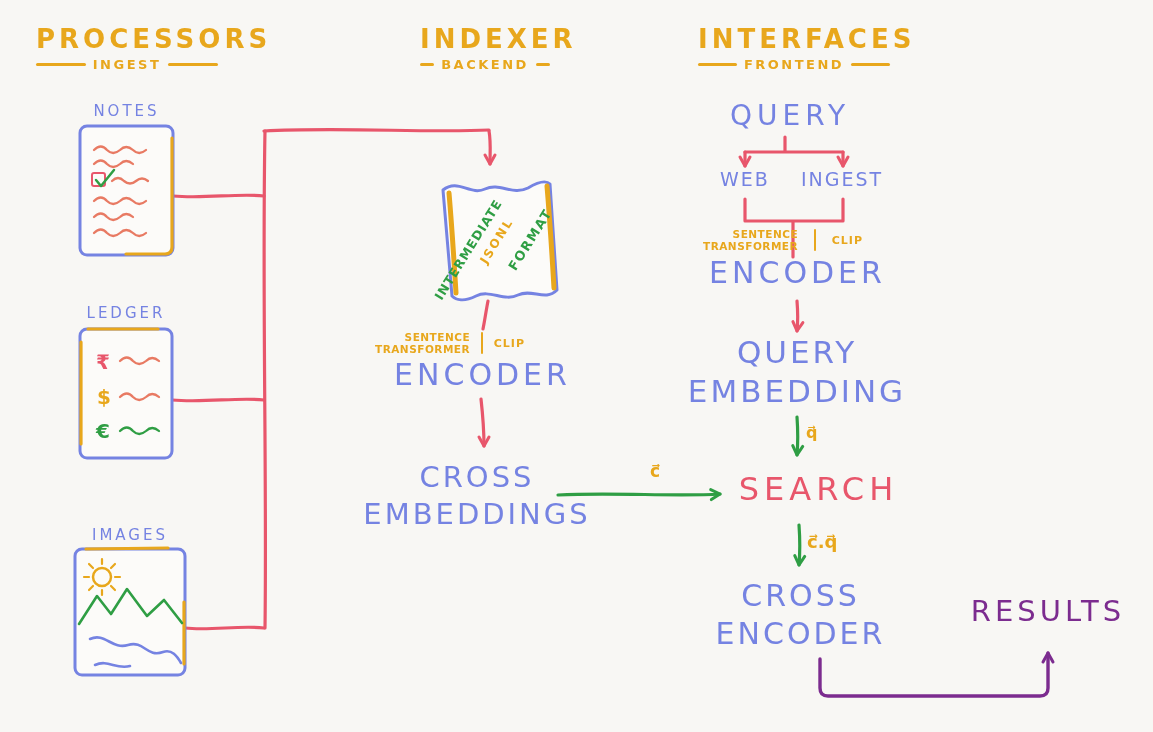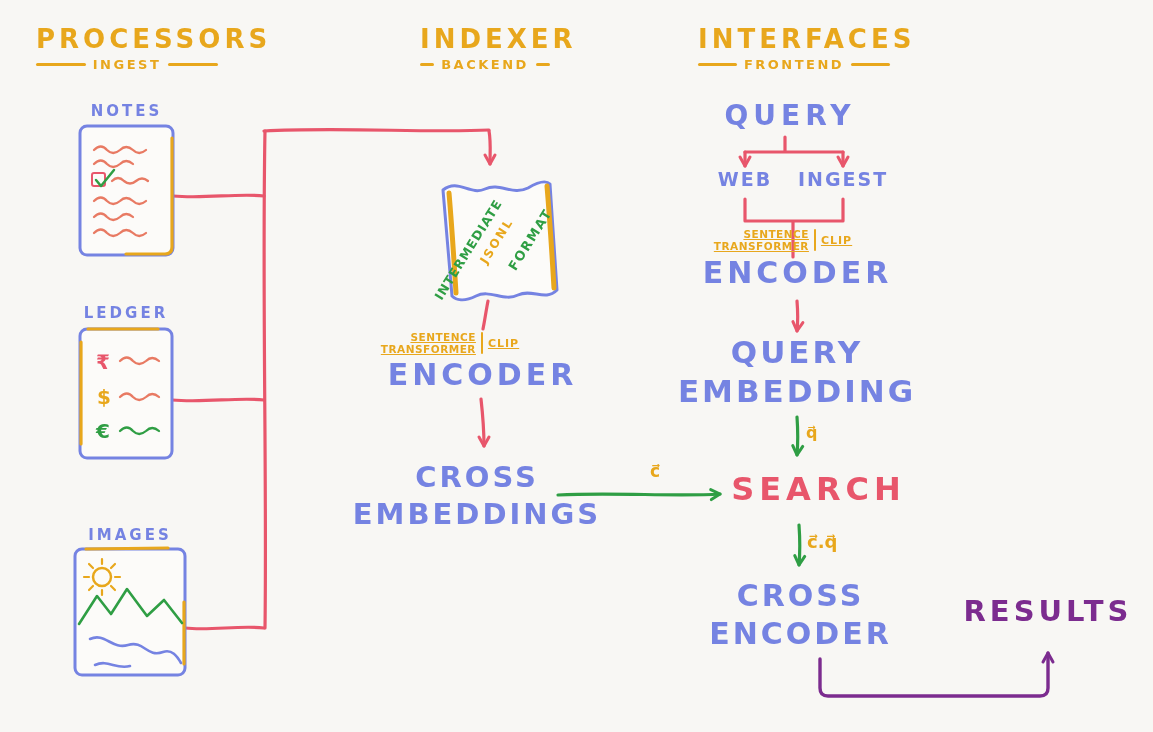--- a/index.html
+++ b/index.html
@@ -7,35 +7,35 @@
     width:1153px;height:732px;
     background:#f8f7f4;
     font-family:"DejaVu Sans", sans-serif;
     overflow:hidden;
     position:relative;
   }
   #stage{position:absolute;left:0;top:0;width:1153px;height:732px;}
   svg{position:absolute;left:0;top:0;}
   svg text{font-family:"DejaVu Sans", sans-serif;font-weight:bold;}
 
-  .lbl{position:absolute;font-weight:bold;text-align:center;line-height:1.15;}
+  .lbl{position:absolute;font-weight:normal;text-align:center;line-height:1.15;}
   .blue{color:#7583e2;}
   .red{color:#e8566b;}
   .purple{color:#7c2c8f;}
 
   .col-header{position:absolute;text-align:center;}
   .col-title{font-weight:bold;font-size:26px;letter-spacing:4px;color:#e8a71c;}
   .col-sub{display:flex;align-items:center;gap:7px;margin-top:3px;
            font-weight:bold;font-size:13px;letter-spacing:2.5px;color:#e8a71c;}
   .col-sub::before,.col-sub::after{content:"";flex:1;height:2.6px;background:#e8a71c;border-radius:2px;}
 
   .src-label{font-size:15px;letter-spacing:3px;color:#7583e2;}
 
-  .model-row{position:absolute;display:flex;align-items:center;justify-content:center;gap:5px;
-             color:#e8a71c;font-weight:bold;text-decoration:underline;}
+  .model-row{position:absolute;display:flex;align-items:center;justify-content:space-between;gap:5px;
+             color:#e8a71c;font-weight:bold;}
   .model-stack{display:flex;flex-direction:column;align-items:flex-end;
                font-size:10.5px;line-height:12px;letter-spacing:0.5px;}
   .model-divider{width:2px;height:22px;background:#e8a71c;border-radius:2px;}
   .model-clip{font-size:11px;letter-spacing:1px;}
 
   .big{font-size:30px;letter-spacing:4px;}
   .vec{font-size:17px;color:#e8a71c;font-weight:bold;position:absolute;}
 </style>
 </head>
 <body>

